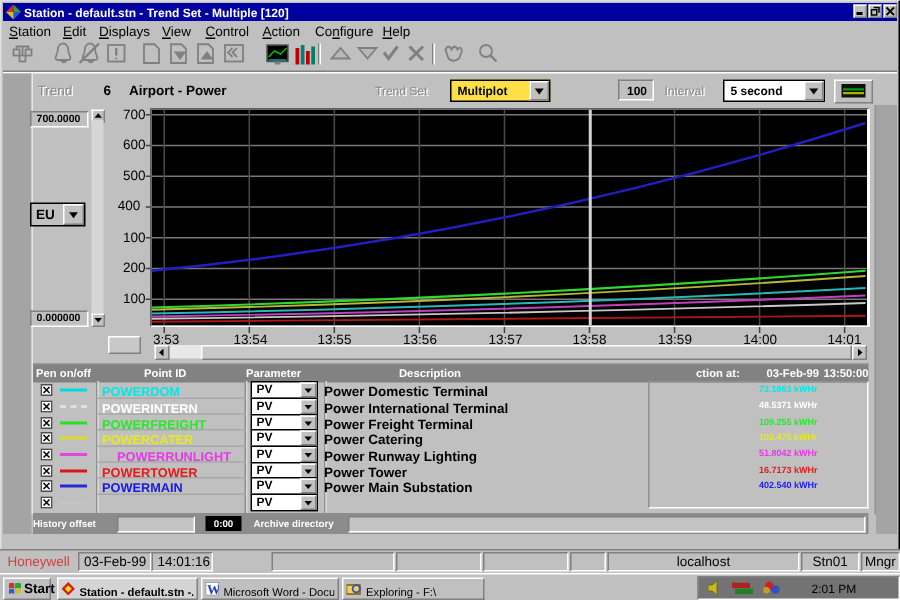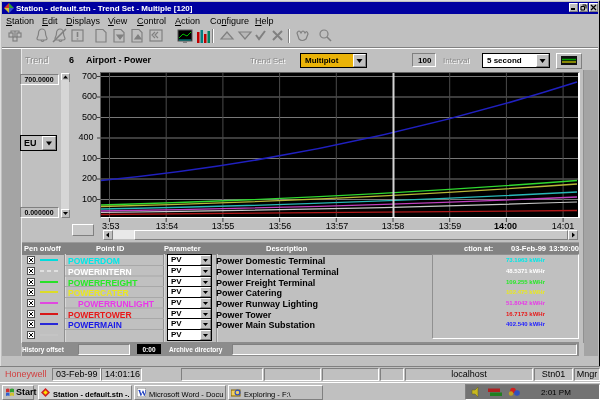--- a/index.html
+++ b/index.html
@@ -124,21 +124,21 @@
 
 <div class="abs" style="left:2px;top:49px;width:19px;height:307px;background:#a4a4a4;"></div>
 <div class="abs" style="left:21px;top:49px;width:1px;height:294px;background:#e8e8e8;"></div>
 <div class="abs" style="left:584px;top:70px;width:14px;height:286px;background:#a4a4a4;"></div>
 <div class="abs" style="left:583px;top:70px;width:1px;height:273px;background:#909090;"></div>
 
 <div class="abs t9 gray" style="left:25px;top:56px;text-align:right;">Trend</div>
 <div class="abs t9 b" style="left:69px;top:56px;">6</div>
 <div class="abs t9 b" style="left:86px;top:56px;">Airport - Power</div>
 <div class="abs t8 gray" style="left:250px;top:57px;">Trend Set</div>
-<div class="abs" style="left:300px;top:53px;width:65px;height:13px;background:#eab308;border:1px solid #000;">
+<div class="abs" style="left:300px;top:53px;width:65px;height:13px;background:#fde047;border:1px solid #000;">
   <div class="abs t8 b" style="left:4px;top:3px;">Multiplot</div>
   <div class="abs raise" style="right:0px;top:0px;width:11px;height:11px;background:#c0c0c0;">
       <svg width="11" height="11">
         <path d="M2.5 4 h6 l-3 4 Z" fill="#000"></path>
       </svg>
     </div>
 </div>
 <div class="abs t8 gray" style="left:373px;top:43px;margin-top:34px;">Samples</div>
 <div class="abs sunk" style="left:412px;top:53px;width:22px;height:12px;background:#c0c0c0;">
   <div class="abs t8 b" style="left:5px;top:3px;">100</div>
@@ -224,21 +224,21 @@
       <path d="M8.5 0 V4 M65.2 0 V4 M121.9 0 V4 M178.6 0 V4 M235.3 0 V4 M292 0 V4 M348.7 0 V4 M405.4 0 V4 M462.1 0 V4"></path>
     </g>
 </svg>
 <div class="abs t9" style="left:102px;top:222px;">3:53</div>
 <div class="abs t9" style="left:155px;top:222px;width:24px;text-align:center;">13:54</div>
 <div class="abs t9" style="left:211px;top:222px;width:24px;text-align:center;">13:55</div>
 <div class="abs t9" style="left:268px;top:222px;width:24px;text-align:center;">13:56</div>
 <div class="abs t9" style="left:325px;top:222px;width:24px;text-align:center;">13:57</div>
 <div class="abs t9" style="left:381px;top:222px;width:24px;text-align:center;">13:58</div>
 <div class="abs t9" style="left:438px;top:222px;width:24px;text-align:center;">13:59</div>
-<div class="abs t9" style="left:494px;top:222px;width:24px;text-align:left;font-weight:bold;">14:00</div>
+<div class="abs t9" style="left:494px;top:222px;width:24px;text-align:right;">14:00</div>
 <div class="abs t9" style="left:551px;top:222px;width:24px;text-align:center;">14:01</div>
 
 <div class="abs raise" style="left:72px;top:224px;width:20px;height:10px;background:#c8c8c8;"></div>
 
 <div class="abs" style="left:103px;top:230px;width:474px;height:9px;background:#e8e8e8;"></div>
 <div class="abs raise" style="left:103px;top:230px;width:8px;height:8px;background:#c0c0c0;">
     <svg width="8" height="8">
       <path d="M5 1.5 L2 4 L5 6.5 Z" fill="#000"></path>
     </svg>
   </div>

